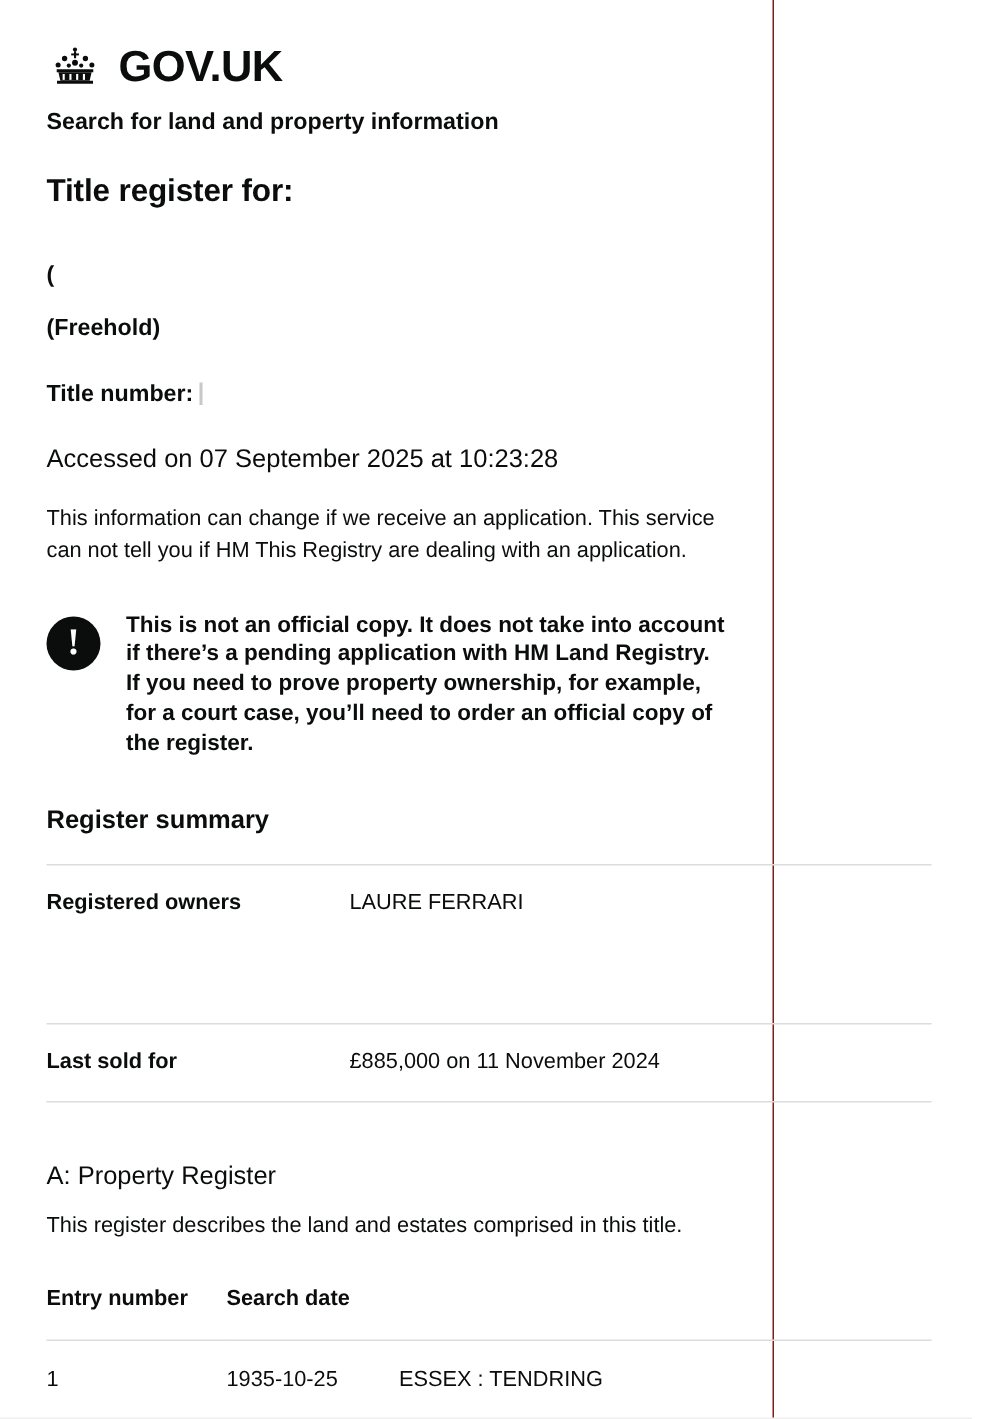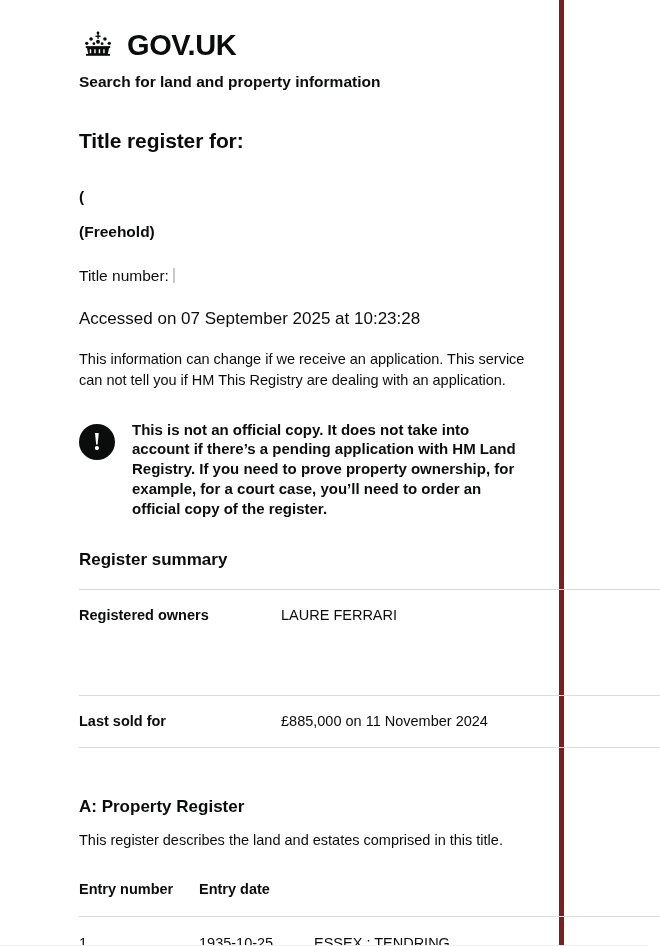--- a/index.html
+++ b/index.html
@@ -9,27 +9,26 @@
   }
   body {
     width: 660px;
     height: 946px;
     font-family: "Liberation Sans", sans-serif;
     color: #0b0c0c;
     overflow: hidden;
     position: relative;
   }
   .page {
-    width: 564px;
+    width: 516px;
     height: 946px;
     box-sizing: border-box;
-    border-right: 5px solid #7f1d1d;
+    border-right: 1px solid #7f1d1d;
     background: #ffffff;
     position: relative;
-    padding-left: 48px;
   }
   .inner {
     padding: 0 31px;
   }
 
   
   .gov-header {
     padding-top: 30px;
     display: flex;
     align-items: center;
@@ -53,40 +52,40 @@
     font-size: 15.5px;
     font-weight: bold;
     line-height: 1.25;
     color: #0b0c0c;
   }
 
   
   h1.title-heading {
     font-size: 21px;
     font-weight: bold;
-    margin: 37px 0 0 0;
+    margin: 24px 0 0 0;
     line-height: 1.2;
     letter-spacing: -0.1px;
   }
   .address-line {
     font-size: 15.5px;
     font-weight: bold;
     margin-top: 33px;
     line-height: 1.3;
     min-height: 18px;
   }
   .tenure-line {
     font-size: 15.5px;
     font-weight: bold;
     margin-top: 15px;
     line-height: 1.3;
   }
   .title-number-line {
     font-size: 15.5px;
-    font-weight: normal;
+    font-weight: bold;
     margin-top: 24px;
     line-height: 1.3;
     display: flex;
     align-items: center;
   }
   .redacted-bar {
     display: inline-block;
     width: 2px;
     height: 15px;
     background: #c8c8c8;
@@ -138,22 +137,22 @@
 
   
   h2.section-heading {
     font-size: 17px;
     font-weight: bold;
     margin: 31px 0 0 0;
     line-height: 1.2;
   }
   h2.register-heading {
     font-size: 17px;
-    font-weight: bold;
-    margin: 49px 0 0 0;
+    font-weight: normal;
+    margin: 39px 0 0 0;
     line-height: 1.2;
   }
   .register-desc {
     font-size: 14.5px;
     margin-top: 13px;
     line-height: 1.4;
   }
 
   
   table.summary {
@@ -298,21 +297,21 @@
       </tbody>
     </table>
 
     <h2 class="register-heading">A: Property Register</h2>
     <div class="register-desc">This register describes the land and estates comprised in this title.</div>
 
     <table class="entries">
       <thead>
         <tr>
           <th class="col-num">Entry number</th>
-          <th class="col-date">Entry date</th>
+          <th class="col-date">Search date</th>
           <th></th>
         </tr>
       </thead>
       <tbody>
         <tr>
           <td class="col-num">1</td>
           <td class="col-date">1935-10-25</td>
           <td>ESSEX : TENDRING</td>
         </tr>
       </tbody>

